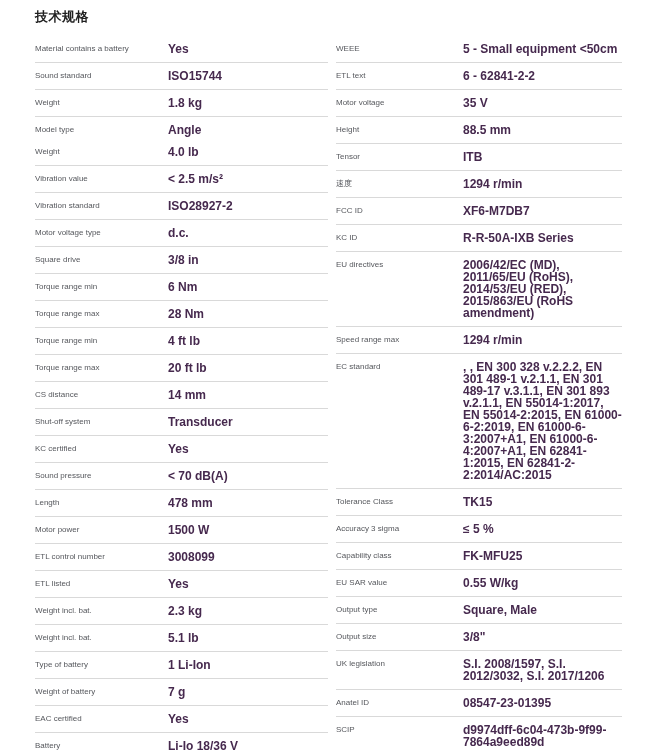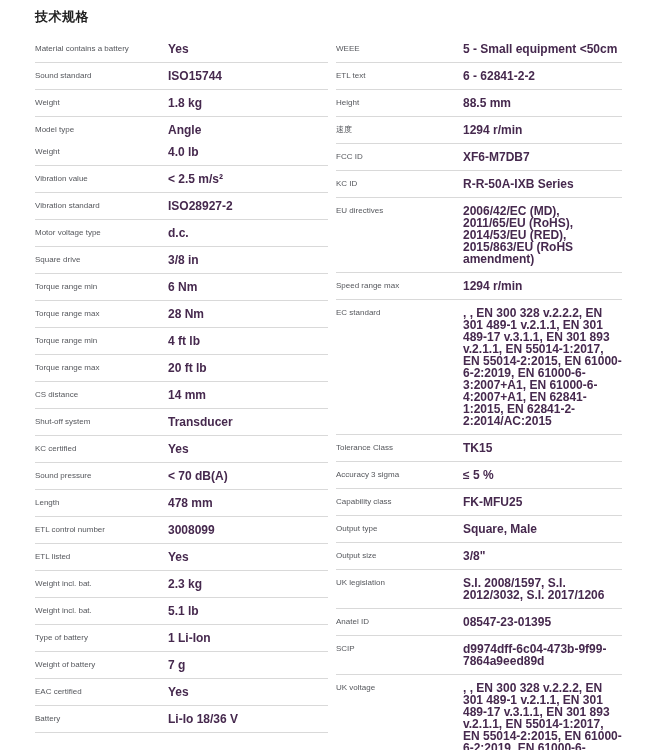--- a/index.html
+++ b/index.html
@@ -153,20 +153,26 @@
           </div>
         </div>
         <div class="spec-row">
           <div class="spec-line">
             <span class="spec-label">Length</span>
             <span class="spec-value">478 mm</span>
           </div>
         </div>
         <div class="spec-row">
           <div class="spec-line">
+            <span class="spec-label">Motor power</span>
+            <span class="spec-value">1500 W</span>
+          </div>
+        </div>
+        <div class="spec-row">
+          <div class="spec-line">
             <span class="spec-label">ETL control number</span>
             <span class="spec-value">3008099</span>
           </div>
         </div>
         <div class="spec-row">
           <div class="spec-line">
             <span class="spec-label">ETL listed</span>
             <span class="spec-value">Yes</span>
           </div>
         </div>
@@ -215,26 +221,38 @@
           </div>
         </div>
         <div class="spec-row">
           <div class="spec-line">
             <span class="spec-label">ETL text</span>
             <span class="spec-value">6 - 62841-2-2</span>
           </div>
         </div>
         <div class="spec-row">
           <div class="spec-line">
+            <span class="spec-label">Motor voltage</span>
+            <span class="spec-value">35 V</span>
+          </div>
+        </div>
+        <div class="spec-row">
+          <div class="spec-line">
             <span class="spec-label">Height</span>
             <span class="spec-value">88.5 mm</span>
           </div>
         </div>
         <div class="spec-row">
           <div class="spec-line">
+            <span class="spec-label">Tensor</span>
+            <span class="spec-value">ITB</span>
+          </div>
+        </div>
+        <div class="spec-row">
+          <div class="spec-line">
             <span class="spec-label">速度</span>
             <span class="spec-value">1294 r/min</span>
           </div>
         </div>
         <div class="spec-row">
           <div class="spec-line">
             <span class="spec-label">FCC ID</span>
             <span class="spec-value">XF6-M7DB7</span>
           </div>
         </div>
@@ -271,20 +289,26 @@
         <div class="spec-row">
           <div class="spec-line">
             <span class="spec-label">Accuracy 3 sigma</span>
             <span class="spec-value">≤ 5 %</span>
           </div>
         </div>
         <div class="spec-row">
           <div class="spec-line">
             <span class="spec-label">Capability class</span>
             <span class="spec-value">FK-MFU25</span>
+          </div>
+        </div>
+        <div class="spec-row">
+          <div class="spec-line">
+            <span class="spec-label">EU SAR value</span>
+            <span class="spec-value">0.55 W/kg</span>
           </div>
         </div>
         <div class="spec-row">
           <div class="spec-line">
             <span class="spec-label">Output type</span>
             <span class="spec-value">Square, Male</span>
           </div>
         </div>
         <div class="spec-row">
           <div class="spec-line">

